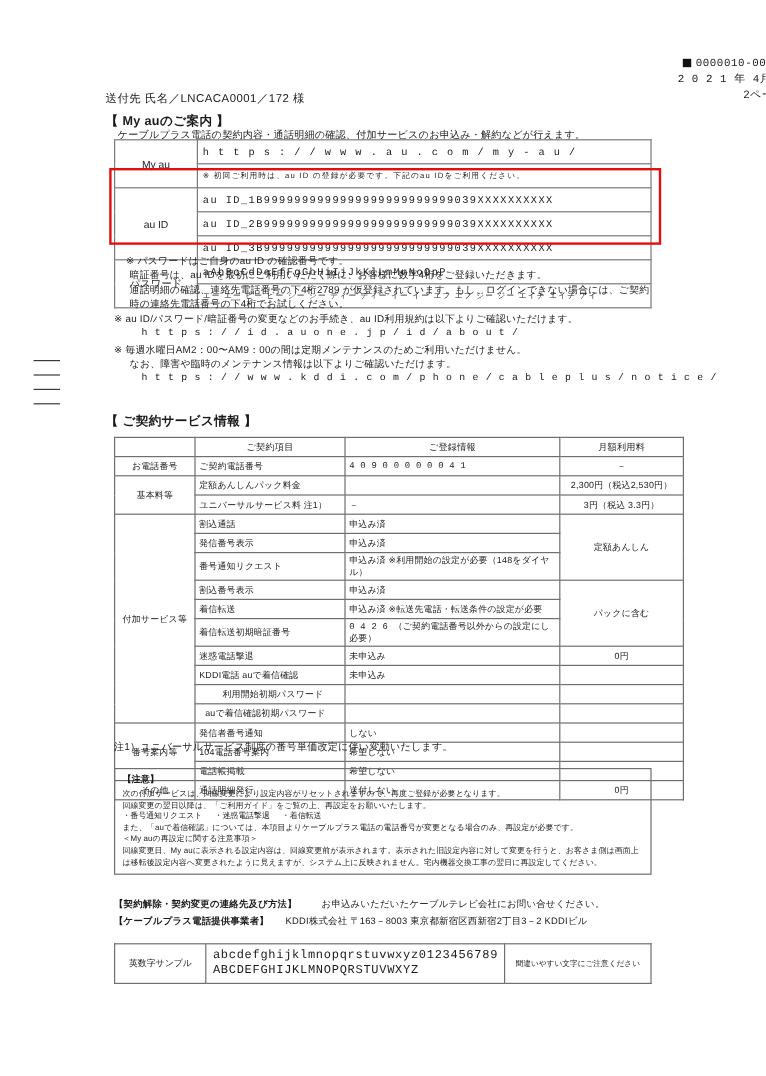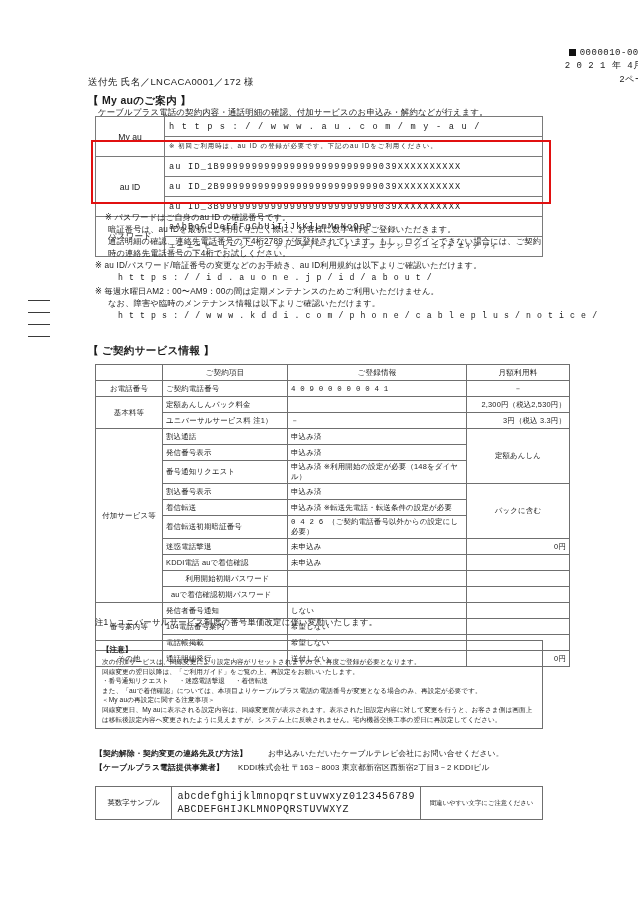--- a/index.html
+++ b/index.html
@@ -29,21 +29,21 @@
   .ct{position:absolute;left:95px;top:364px;width:448px;border-collapse:collapse;table-layout:fixed;}
   .ct td,.ct th{border:1px solid #6f6f6f;font-size:7.4px;padding:1px 3px;height:13px;vertical-align:middle;letter-spacing:.2px;}
   .ct th{font-weight:normal;text-align:center;font-size:7.6px;}
   .c-cat{width:60px;text-align:center;}
   .c-item{width:118px;}
   .c-val{width:172px;}
   .c-fee{width:96px;text-align:center;}
   .vmono{font-family:"Liberation Mono","DejaVu Sans Mono",monospace;letter-spacing:1.3px;font-size:8px;}
   .tiny{font-size:5.6px;letter-spacing:0;}
   .ctr{}
-  .rt{text-align:right;}
+  .rt{text-align:center;}
 
   
   .boxnote{position:absolute;left:95px;top:640px;width:448px;border:1px solid #6f6f6f;padding:4px 6px;box-sizing:border-box;}
   .boxnote .ttl{font-size:7.6px;font-weight:bold;margin-bottom:2px;}
   .boxnote p{margin:0;font-size:6.6px;line-height:9.6px;letter-spacing:.1px;}
   .boxnote .row3{display:flex;gap:10px;font-size:6.6px;line-height:9.6px;}
 
   
   .smp{position:absolute;left:95px;top:786px;width:448px;border-collapse:collapse;}
   .smp td{border:1px solid #6f6f6f;font-size:7.4px;padding:3px 5px;vertical-align:middle;}

